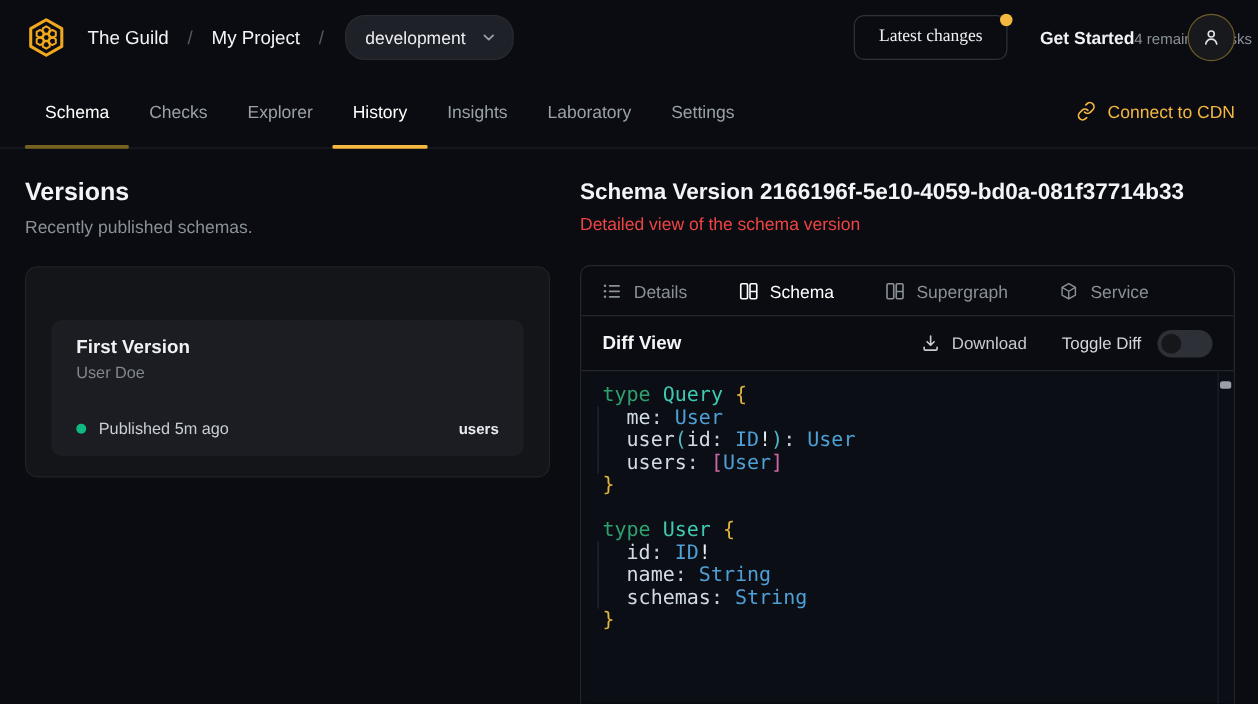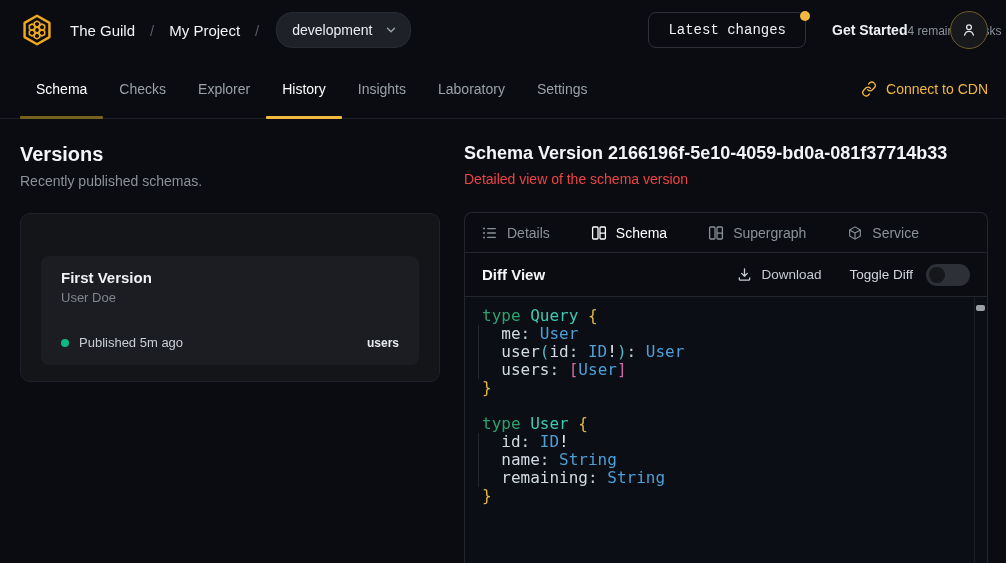--- a/index.html
+++ b/index.html
@@ -23,21 +23,21 @@
   .crumb.project{ margin-left:0; }
   .crumb-sep{ color:#565c64; font-size:15px; margin:0 15px; }
   .env-select{
     display:flex; align-items:center; gap:12px; background:#1e2127; border:1px solid #282b32;
     border-radius:16px; padding:9px 12px 9px 15px; color:#eceef1; font-size:14px; cursor:pointer; margin-left:2px;
   }
   .env-select .chev{ color:#9aa1a9; }
   .header-right{ margin-left:auto; display:flex; align-items:center; gap:26px; }
   .latest-btn{
     position:relative; background:transparent; border:1px solid #2d3138; border-radius:8px;
-    color:#eef0f3; font-size:14px; padding:9px 19px; cursor:pointer; font-family:Liberation Mono, monospace;
+    color:#eef0f3; font-size:14px; padding:9px 19px; cursor:pointer; font-family:Liberation Serif, serif;
   }
   .latest-dot{ position:absolute; top:-4px; right:-4px; width:10px; height:10px; border-radius:50%;
     background:var(--accent,#f4b740); }
   .get-started{ display:flex; flex-direction:row; cursor:pointer; width:92px; }
   .gs-title{ font-size:14px; font-weight:600; color:#f0f2f5; white-space:nowrap; }
   .gs-sub{ font-size:12px; color:#8b9199; margin-top:2px; white-space:nowrap; }
   .gs-bar{ margin-top:7px; width:92px; height:4px; border-radius:2px; background:#3f3b2e; overflow:hidden; }
   .gs-fill{ height:100%; border-radius:2px; background:var(--accent,#f4b740); }
   .avatar{ width:38px; height:38px; border-radius:50%; background:#17191d; border:1.5px solid #6e5c28;
     display:flex; align-items:center; justify-content:center; color:#dfe3e8; cursor:pointer; }
@@ -278,18 +278,18 @@
         <div class="scroll-thumb"></div>
       <div class="cl"><span class="c-keyword">type</span><span class="c-plain"> </span><span class="c-typename">Query</span><span class="c-plain"> </span><span class="c-brace">{</span></div>
           <div class="cl ind"><span class="c-field">  me</span><span class="c-punct">:</span><span class="c-plain"> </span><span class="c-typeref">User</span></div>
           <div class="cl ind"><span class="c-field">  user</span><span class="c-paren">(</span><span class="c-field">id</span><span class="c-punct">:</span><span class="c-plain"> </span><span class="c-typeref">ID</span><span class="c-bang">!</span><span class="c-paren">)</span><span class="c-punct">:</span><span class="c-plain"> </span><span class="c-typeref">User</span></div>
           <div class="cl ind"><span class="c-field">  users</span><span class="c-punct">:</span><span class="c-plain"> </span><span class="c-bracket">[</span><span class="c-typeref">User</span><span class="c-bracket">]</span></div>
           <div class="cl"><span class="c-brace">}</span></div>
           <div class="cl">&nbsp;</div>
           <div class="cl"><span class="c-keyword">type</span><span class="c-plain"> </span><span class="c-typename">User</span><span class="c-plain"> </span><span class="c-brace">{</span></div>
           <div class="cl ind"><span class="c-field">  id</span><span class="c-punct">:</span><span class="c-plain"> </span><span class="c-typeref">ID</span><span class="c-bang">!</span></div>
           <div class="cl ind"><span class="c-field">  name</span><span class="c-punct">:</span><span class="c-plain"> </span><span class="c-typeref">String</span></div>
-          <div class="cl ind"><span class="c-field">  remaining</span><span class="c-punct">:</span><span class="c-plain"> </span><span class="c-typeref">String</span></div>
+          <div class="cl ind"><span class="c-field">  schemas</span><span class="c-punct">:</span><span class="c-plain"> </span><span class="c-typeref">String</span></div>
           <div class="cl"><span class="c-brace">}</span></div>
         </div>
     </div>
   </div>
 </div>
 
 </body></html>

